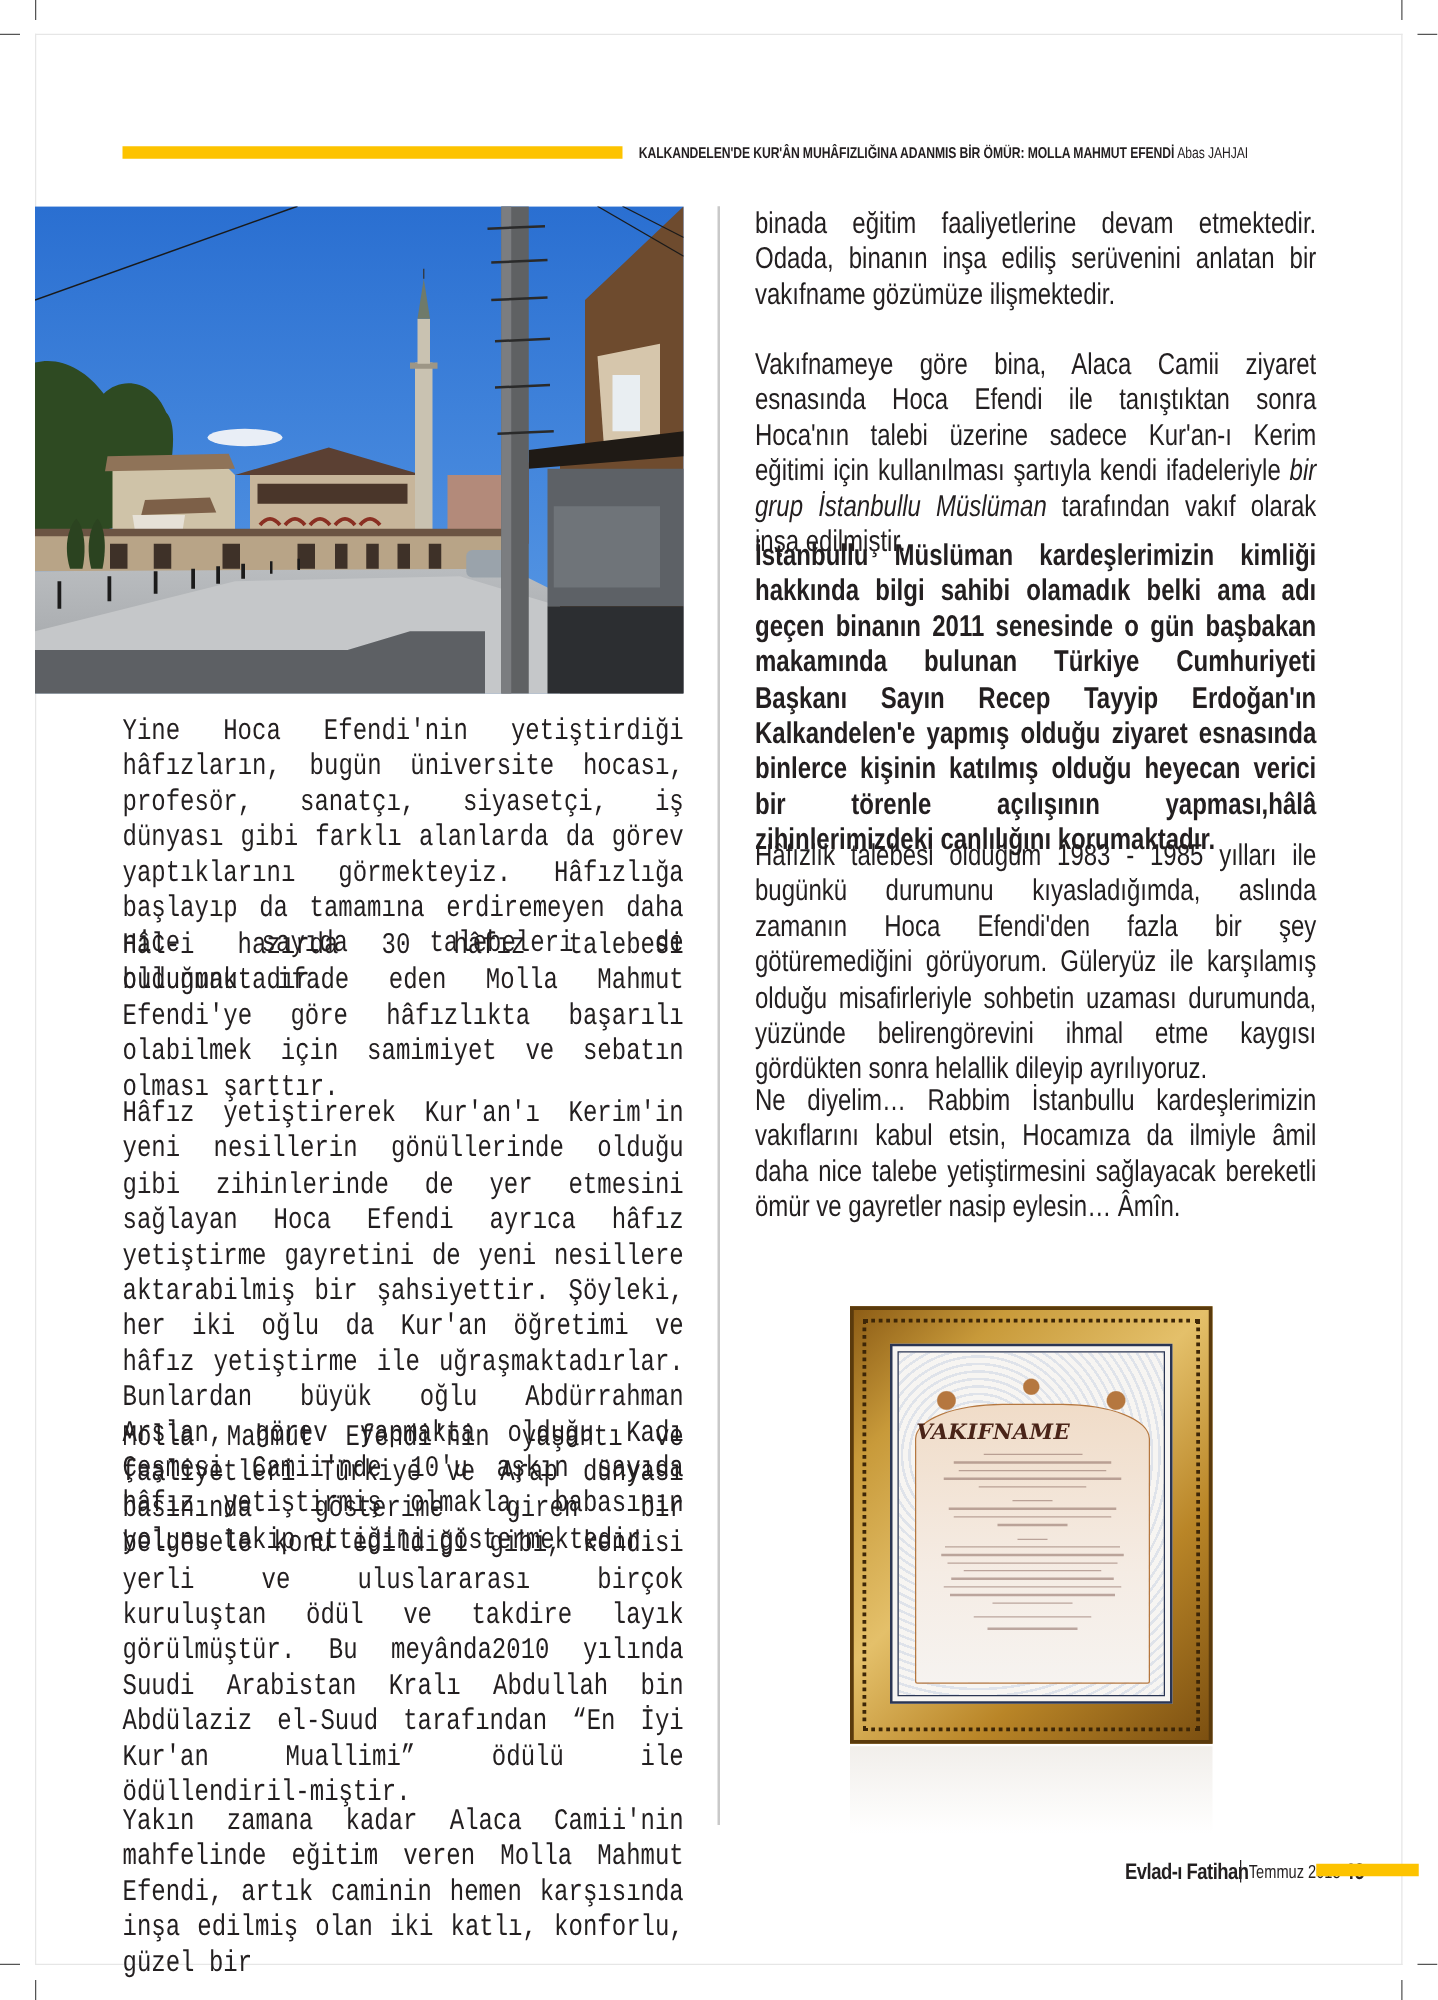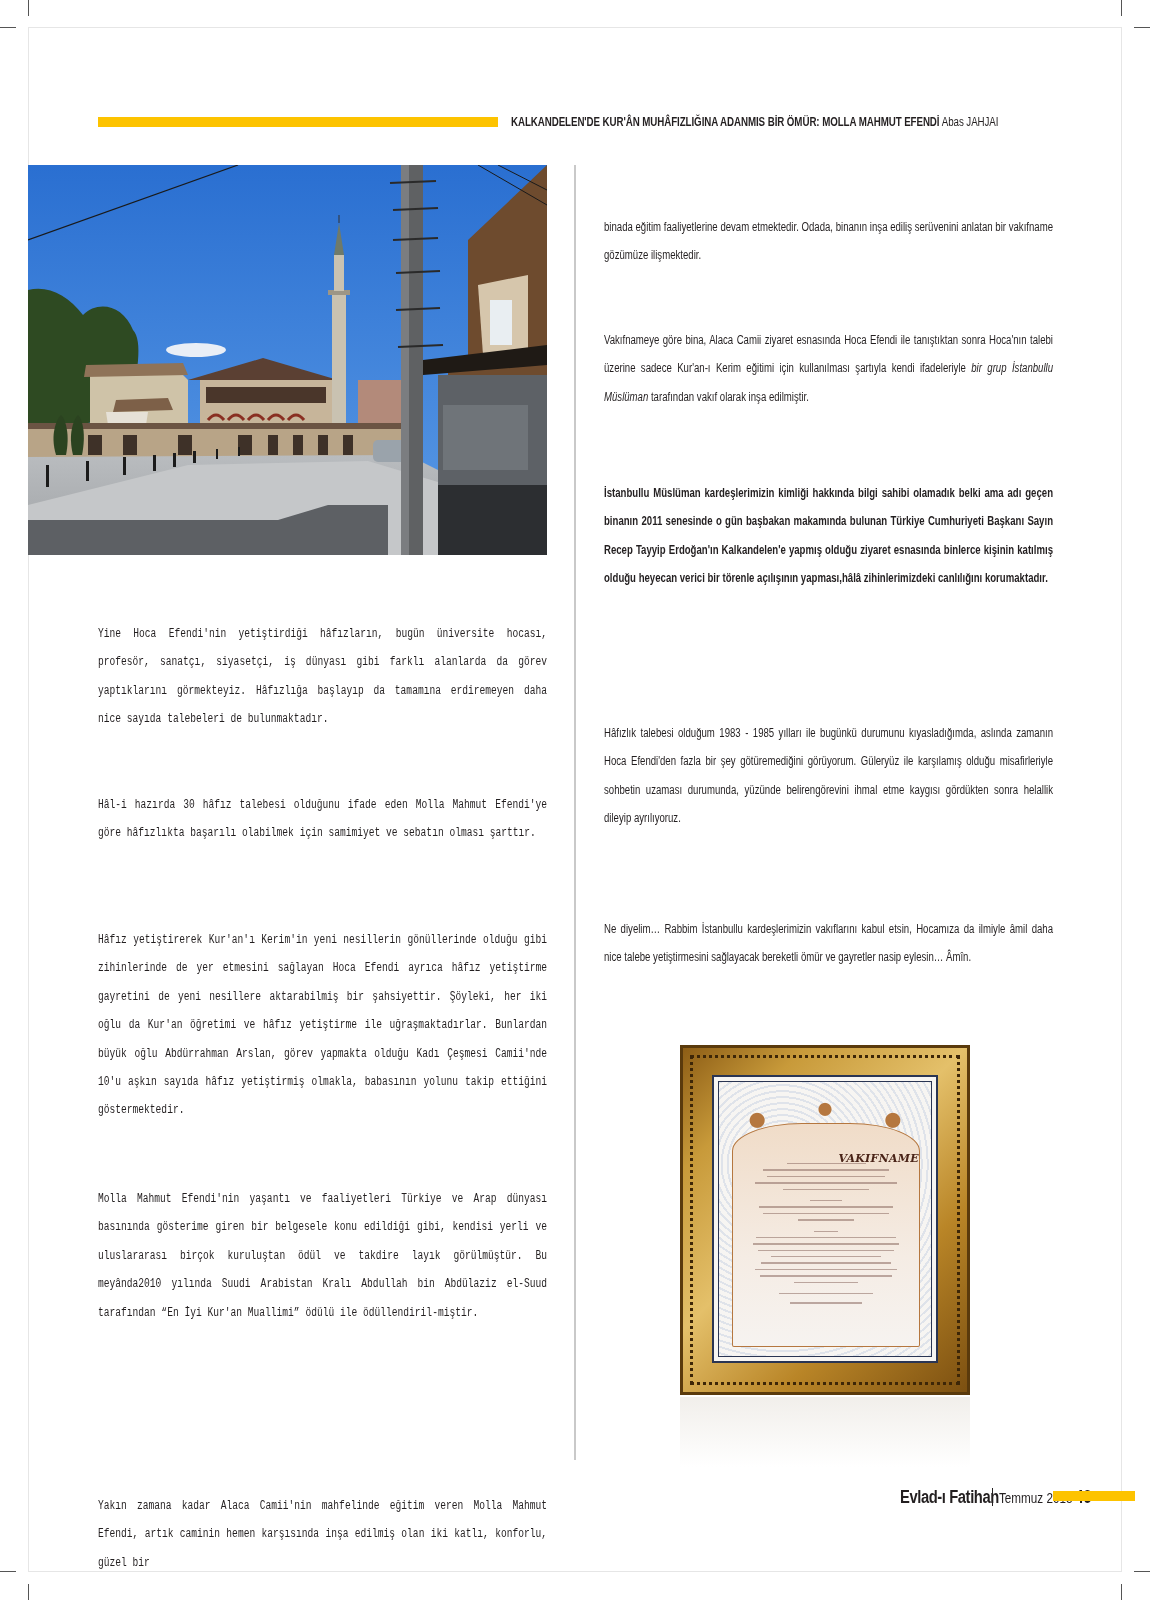--- a/index.html
+++ b/index.html
@@ -16,38 +16,38 @@
   .header-text .author { font-weight: normal; margin-left: 3px; }
 
   
   .photo { position: absolute; left: 28px; top: 165px; width: 519px; height: 390px; overflow: hidden; }
   .photo svg { display: block; }
 
   
   .col-divider { position: absolute; left: 574px; top: 165px; width: 2px; height: 1295px; background: #c9c9c9; }
 
   
-  .para { position: absolute; font-size: 12px; line-height: 28.4px; text-align: justify; text-align-last: left; color: #231f20; font-stretch: condensed; margin-top: 48px; }
+  .para { position: absolute; font-size: 24px; line-height: 28.4px; text-align: justify; text-align-last: left; color: #231f20; font-stretch: condensed; }
   .para .in { display: block; transform-origin: left top; }
   .col-left .para { left: 98px; width: 449px; font-family: Liberation Mono, monospace; }
   .col-right .para { left: 604px; width: 449px; }
   .para em { font-style: italic; }
 
   
   .frame-wrap { position: absolute; left: 680px; top: 1045px; width: 290px; height: 420px; }
   .frame { position: absolute; left: 0; top: 0; width: 290px; height: 350px; background: linear-gradient(135deg,#8a5a14 0%,#c89a3a 20%,#e4c06a 45%,#b98527 70%,#7a4e10 100%); box-shadow: 0 0 0 3px #5a3a0c inset; }
   .frame-inner-border { position: absolute; left: 10px; top: 10px; right: 10px; bottom: 10px; border: 3px dotted #3d2607; }
   .doc { position: absolute; left: 32px; top: 30px; width: 226px; height: 288px; background: #f7f5f2; border: 2px solid #2a3553; box-sizing: border-box; overflow: hidden; }
   .doc-pattern { position: absolute; inset: 4px; border: 1px solid #2a3553; background:
       radial-gradient(circle at 18% 14%, #b5773f 0 7px, transparent 8px),
       radial-gradient(circle at 50% 10%, #b5773f 0 6px, transparent 7px),
       radial-gradient(circle at 82% 14%, #b5773f 0 7px, transparent 8px),
       repeating-radial-gradient(circle at 30% 30%, #dfe3ea 0 2px, #f7f5f2 2px 6px); }
   .doc-arch { position: absolute; left: 18px; top: 46px; width: 186px; height: 222px; background: linear-gradient(#f0dcc8, #f5ece4 60%, #f6f3f0); border-radius: 70px 70px 2px 2px / 28px 28px 2px 2px; border: 1px solid #b5773f; }
-  .doc-title { position: absolute; left: 0; right: 0; top: 28px; text-align: right; font-family: "DejaVu Serif", serif; font-style: italic; font-weight: bold; font-size: 11px; color: #4a2418; letter-spacing: 0.3px; }
+  .doc-title { position: absolute; left: 0; right: 0; top: 12px; text-align: left; font-family: "DejaVu Serif", serif; font-style: italic; font-weight: bold; font-size: 17px; color: #4a2418; letter-spacing: 0.3px; }
   .doc-lines { position: absolute; left: 14px; right: 14px; top: 34px; bottom: 16px; }
   .doc-line { height: 1.4px; background: #8a6a60; margin: 5px auto; opacity: 0.55; }
   .reflection { position: absolute; left: 0; top: 352px; width: 290px; height: 70px; background: linear-gradient(#e6e1da, rgba(255,255,255,0)); opacity: 0.55; }
 
   
   .footer { position: absolute; top: 1485px; left: 900px; height: 24px; display: flex; align-items: center; white-space: nowrap; }
   .footer .mag { font-size: 18px; font-weight: bold; letter-spacing: -0.5px; transform: scaleX(0.82); transform-origin: left center; display: inline-block; width: 88px; color: #231f20; }
   .footer .sep { width: 1px; height: 18px; background: #231f20; margin: 0 6px 0 4px; }
   .footer .issue { font-size: 15px; transform: scaleX(0.78); transform-origin: left center; display: inline-block; width: 76px; color: #231f20; }
   .footer .pnum { font-size: 18px; font-weight: bold; transform: scaleX(0.85); transform-origin: left center; display: inline-block; width: 20px; color: #231f20; }

